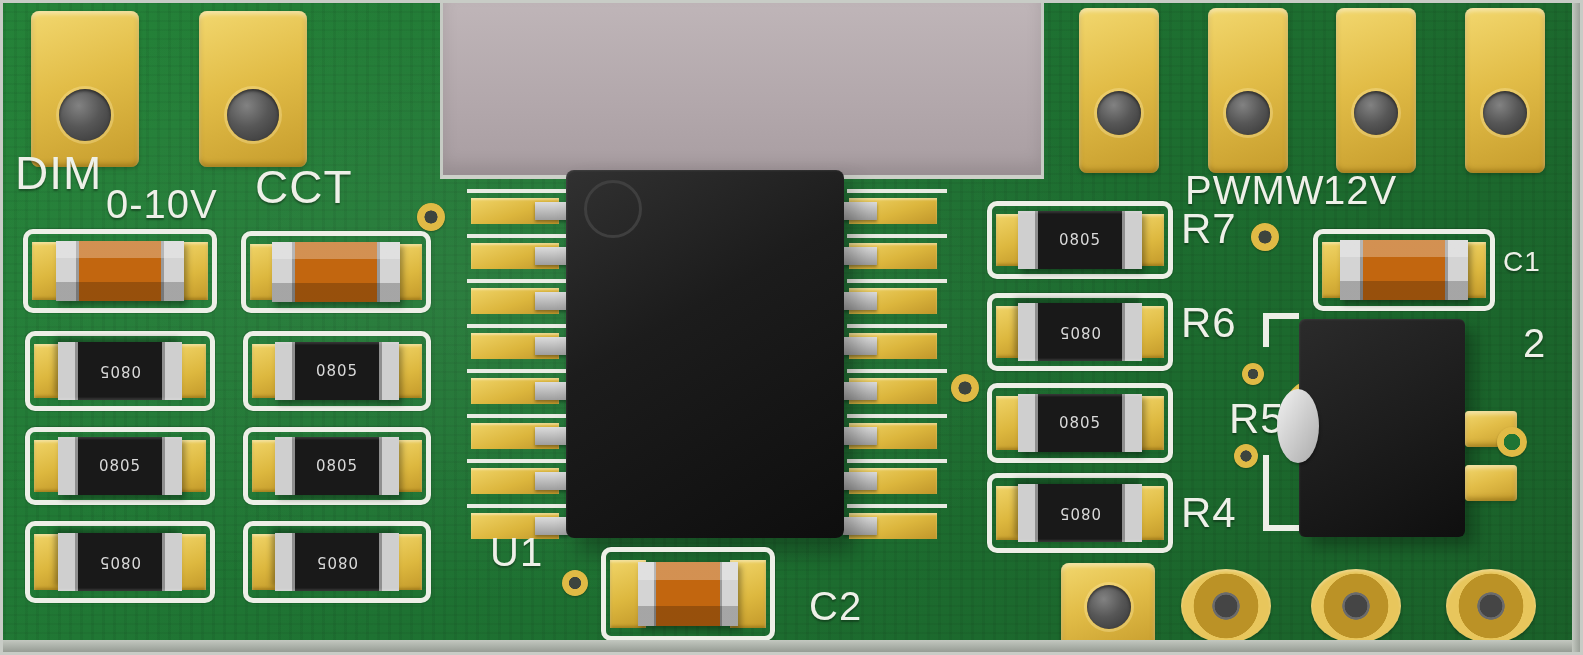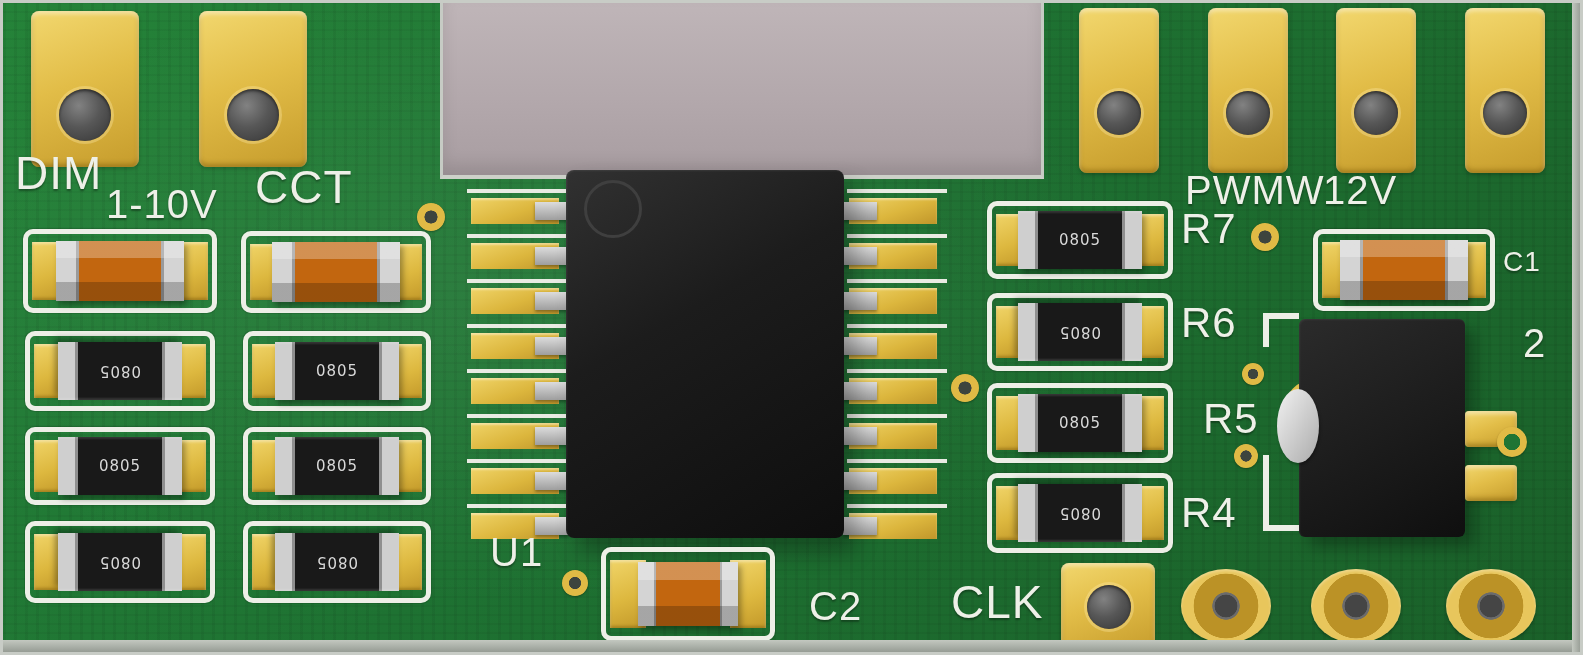--- a/index.html
+++ b/index.html
@@ -96,21 +96,21 @@
     <div class="hole" style="left:18px;top:83px;width:44px;height:44px"></div>
   </div>
   <div class="pad" style="left:1333px;top:5px;width:80px;height:165px">
     <div class="hole" style="left:18px;top:83px;width:44px;height:44px"></div>
   </div>
   <div class="pad" style="left:1462px;top:5px;width:80px;height:165px">
     <div class="hole" style="left:18px;top:83px;width:44px;height:44px"></div>
   </div>
 
   <div class="silk-label" style="left:12px;top:147px;font-size:46px">DIM</div>
-  <div class="silk-label" style="left:103px;top:181px;font-size:40px">1-10V</div>
+  <div class="silk-label" style="left:103px;top:181px;font-size:40px">0-10V</div>
   <div class="silk-label" style="left:1182px;top:167px;font-size:40px">PWMW</div>
   <div class="silk-label" style="left:252px;top:161px;font-size:46px">CCT</div>
   <div class="silk-label" style="left:1320px;top:167px;font-size:40px">12V</div>
 
   <div class="outline" style="left:20px;top:226px;width:194px;height:84px">
     <div class="spad l"></div>
     <div class="spad r"></div>
     <div class="capbody"></div>
   </div>
   <div class="outline" style="left:22px;top:328px;width:190px;height:80px">
@@ -235,21 +235,21 @@
   <div class="outline" style="left:984px;top:470px;width:186px;height:80px">
     <div class="spad l"></div>
     <div class="spad r"></div>
     <div class="chip flip">
         <span class="mark">0805</span>
       </div>
   </div>
 
   <div class="silk-label" style="left:1178px;top:205px;font-size:42px">R7</div>
   <div class="silk-label" style="left:1178px;top:299px;font-size:42px">R6</div>
-  <div class="silk-label" style="left:1200px;top:395px;font-size:42px">R5</div>
+  <div class="silk-label" style="left:1226px;top:395px;font-size:42px">R5</div>
   <div class="silk-label" style="left:1178px;top:489px;font-size:42px">R4</div>
 
   <div class="outline" style="left:1310px;top:226px;width:182px;height:82px">
     <div class="spad l"></div>
     <div class="spad r"></div>
     <div class="capbody"></div>
   </div>
   <div class="silk-label" style="left:1500px;top:245px;font-size:28px">C1</div>
 
   <div class="silk-label" style="left:1520px;top:320px;font-size:40px">2</div>
@@ -264,21 +264,20 @@
   <div class="pad small" style="left:1462px;top:462px;width:52px;height:36px"></div>
   <div class="via ring" style="left:1494px;top:424px;width:30px;height:30px"></div>
 
   <div class="via" style="left:414px;top:200px;width:28px;height:28px"></div>
   <div class="via" style="left:948px;top:371px;width:28px;height:28px"></div>
   <div class="via" style="left:559px;top:567px;width:26px;height:26px"></div>
   <div class="via" style="left:1248px;top:220px;width:28px;height:28px"></div>
   <div class="via" style="left:1239px;top:360px;width:22px;height:22px"></div>
   <div class="via" style="left:1231px;top:441px;width:24px;height:24px"></div>
 
-  <div class="silk-label" style="left:948px;top:576px;font-size:46px">CLK</div>
   <div class="pad" style="left:1058px;top:560px;width:94px;height:88px">
     <div class="hole" style="left:26px;top:22px;width:44px;height:44px"></div>
   </div>
   <div class="oval" style="left:1178px;top:566px;width:90px;height:74px"></div>
   <div class="oval" style="left:1308px;top:566px;width:90px;height:74px"></div>
   <div class="oval" style="left:1443px;top:566px;width:90px;height:74px"></div>
 
   <div class="edge-b"></div>
   <div class="edge-r"></div>
 

